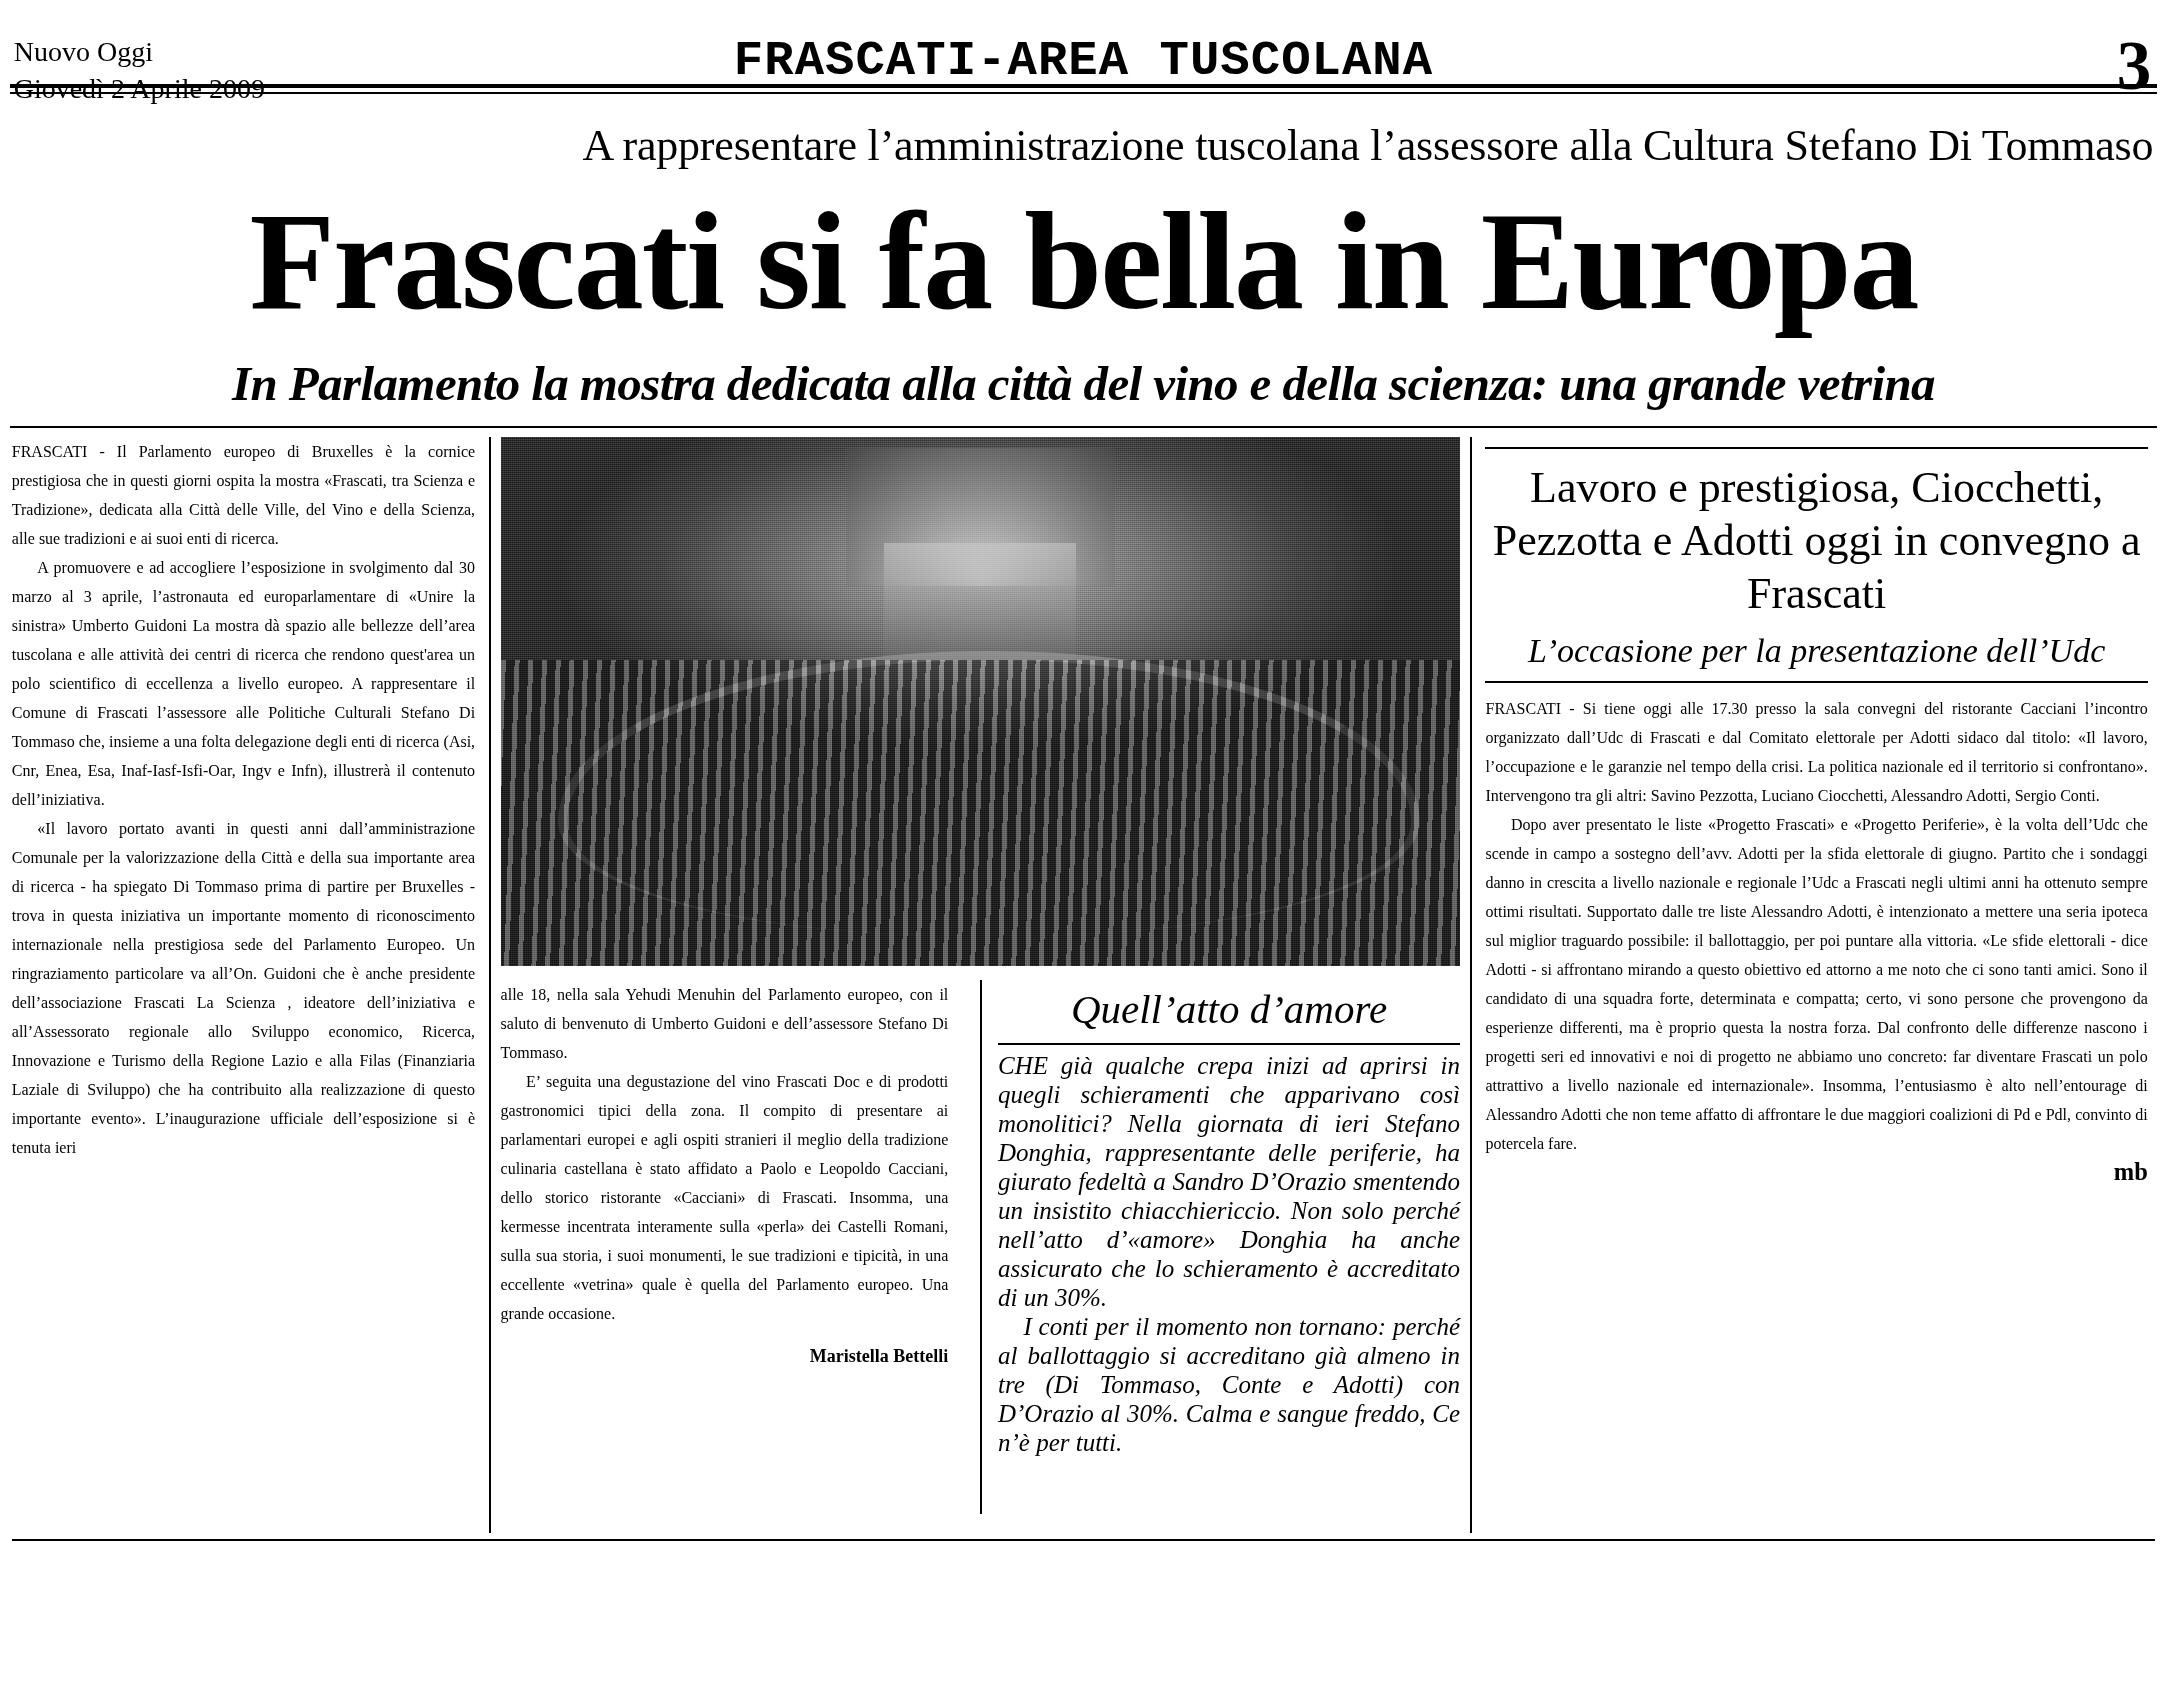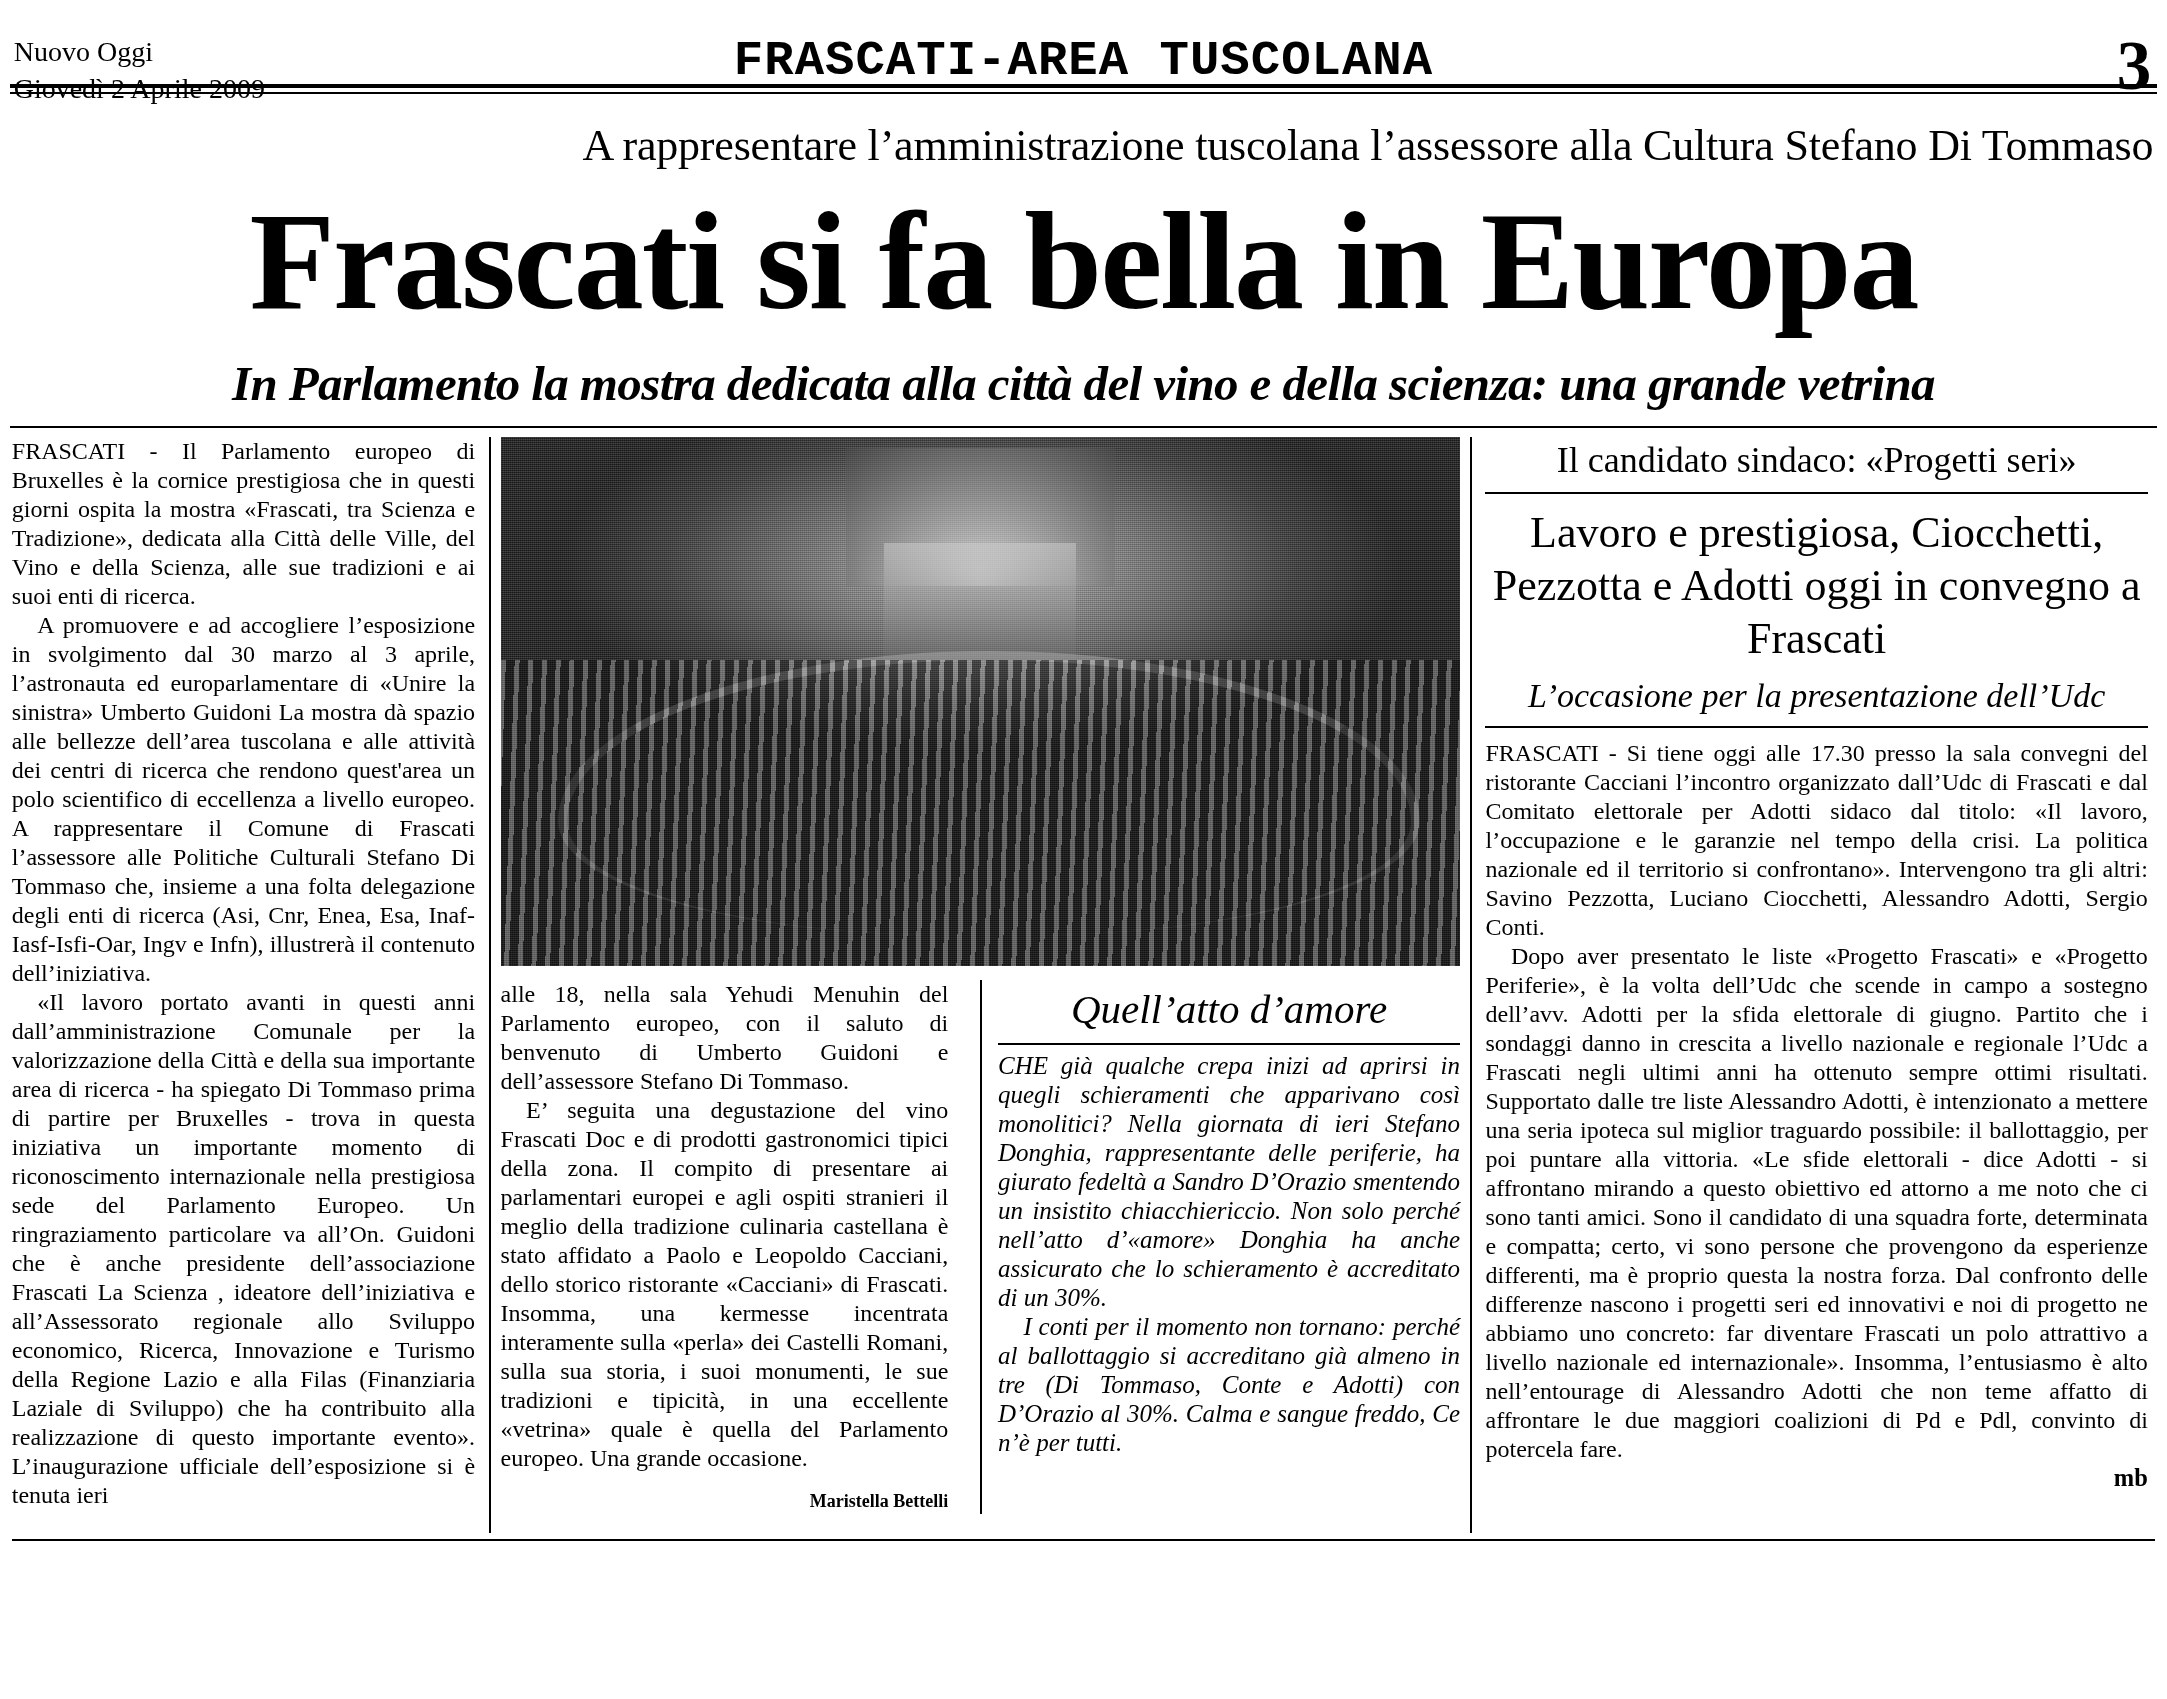--- a/index.html
+++ b/index.html
@@ -123,21 +123,21 @@
     border-left: 2px solid #000;
     border-right: 2px solid #000;
   }
   .col-right {
     width: 676px;
     padding-left: 13.7px;
   }
 
   p.b {
     font-family: "Liberation Serif", serif;
-    font-size: 24px;
+    font-size: 16px;
     line-height: 29px;
     text-align: justify;
     margin: 0;
     text-indent: 25.5px;
     hyphens: auto;
     -webkit-hyphens: auto;
   }
   p.b.first { text-indent: 0; }
 
   .photo {
@@ -310,21 +310,20 @@
         <div class="mid-col-b">
           <div class="boxed-title">Quell’atto d’amore</div>
           <div class="box-rule-top"></div>
           <p class="bi first">CHE già qualche crepa inizi ad aprirsi in quegli schieramenti che apparivano così monolitici? Nella giornata di ieri Stefano Donghia, rappresentante delle periferie, ha giurato fedeltà a Sandro D’Orazio smentendo un insistito chiacchiericcio. Non solo perché nell’atto d’«amore» Donghia ha anche assicurato che lo schieramento è accreditato di un 30%.</p>
           <p class="bi">I conti per il momento non tornano: perché al ballottaggio si accreditano già almeno in tre (Di Tommaso, Conte e Adotti) con D’Orazio al 30%. Calma e sangue freddo, Ce n’è per tutti.</p>
         </div>
       </div>
     </div>
 
     <div class="col col-right">
-      <div class="right-kicker">Il candidato sindaco: «Progetti seri»</div>
       <div class="right-rule"></div>
       <div class="right-headline">Lavoro e prestigiosa, Ciocchetti, Pezzotta e Adotti oggi in convegno a Frascati</div>
       <div class="right-sub">L’occasione per la presentazione dell’Udc</div>
       <div class="right-rule2"></div>
       <p class="b first">FRASCATI - Si tiene oggi alle 17.30 presso la sala convegni del ristorante Cacciani l’incontro organizzato dall’Udc di Frascati e dal Comitato elettorale per Adotti sidaco dal titolo: «Il lavoro, l’occupazione e le garanzie nel tempo della crisi. La politica nazionale ed il territorio si confrontano». Intervengono tra gli altri: Savino Pezzotta, Luciano Ciocchetti, Alessandro Adotti, Sergio Conti.</p>
       <p class="b">Dopo aver presentato le liste «Progetto Frascati» e «Progetto Periferie», è la volta dell’Udc che scende in campo a sostegno dell’avv. Adotti per la sfida elettorale di giugno. Partito che i sondaggi danno in crescita a livello nazionale e regionale l’Udc a Frascati negli ultimi anni ha ottenuto sempre ottimi risultati. Supportato dalle tre liste Alessandro Adotti, è intenzionato a mettere una seria ipoteca sul miglior traguardo possibile: il ballottaggio, per poi puntare alla vittoria. «Le sfide elettorali - dice Adotti - si affrontano mirando a questo obiettivo ed attorno a me noto che ci sono tanti amici. Sono il candidato di una squadra forte, determinata e compatta; certo, vi sono persone che provengono da esperienze differenti, ma è proprio questa la nostra forza. Dal confronto delle differenze nascono i progetti seri ed innovativi e noi di progetto ne abbiamo uno concreto: far diventare Frascati un  polo attrattivo a livello nazionale ed internazionale». Insomma, l’entusiasmo è alto nell’entourage di Alessandro Adotti che non teme affatto di affrontare le due maggiori coalizioni di Pd e Pdl, convinto di potercela fare.</p>
       <div class="initials">mb</div>
     </div>
 
   </div>

